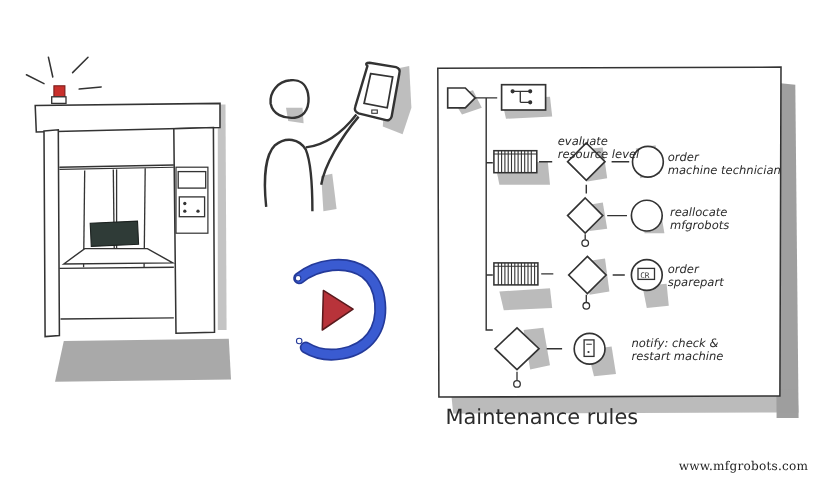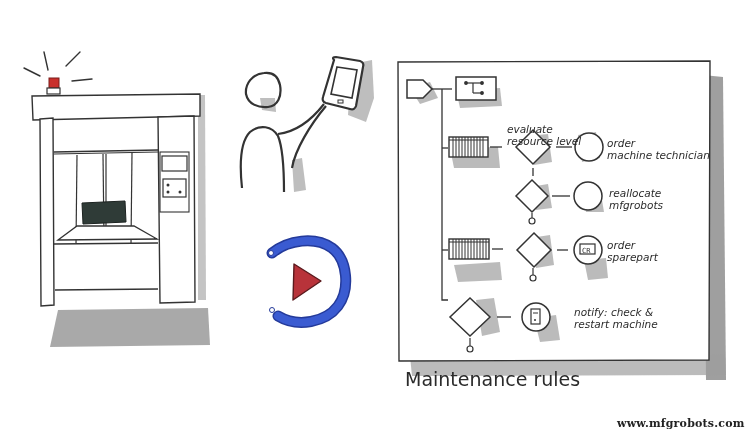--- a/index.html
+++ b/index.html
@@ -1,21 +1,21 @@
 <!DOCTYPE html>
 <html><head>
 <meta charset="utf-8">
 <style>
   html,body{margin:0;padding:0;background:#ffffff;}
   body{width:750px;height:437px;position:relative;overflow:hidden;font-family:"DejaVu Sans",sans-serif;}
   .abs{position:absolute;}
   svg{position:absolute;left:0;top:0;}
   .lbl{position:absolute;font-size:10.5px;line-height:12px;color:#2b2b2b;font-family:"DejaVu Sans",sans-serif;font-style:italic;}
   .caption{position:absolute;left:405px;top:368px;font-size:19px;color:#2b2b2b;font-family:"DejaVu Sans",sans-serif;}
-  .watermark{position:absolute;left:617px;top:417px;font-size:11px;color:#222;font-family:"DejaVu Serif",serif;letter-spacing:0.2px;font-weight:bold;}
+  .watermark{position:absolute;left:617px;top:417px;font-size:11px;color:#222;font-family:"DejaVu Serif",serif;letter-spacing:0.2px;}
 </style>
 </head>
 <body>
 
 <div class="abs" style="left:0;top:0;width:220px;height:360px;">
   <svg width="220" height="360">
 
     <path d="M58 310 L208 308 L210 345 L50 347 Z" fill="#9a9a9a" opacity="0.85"></path>
 
     <path d="M198 95 L205 95 L206 300 L198 300 Z" fill="#b5b5b5" opacity="0.8"></path>

